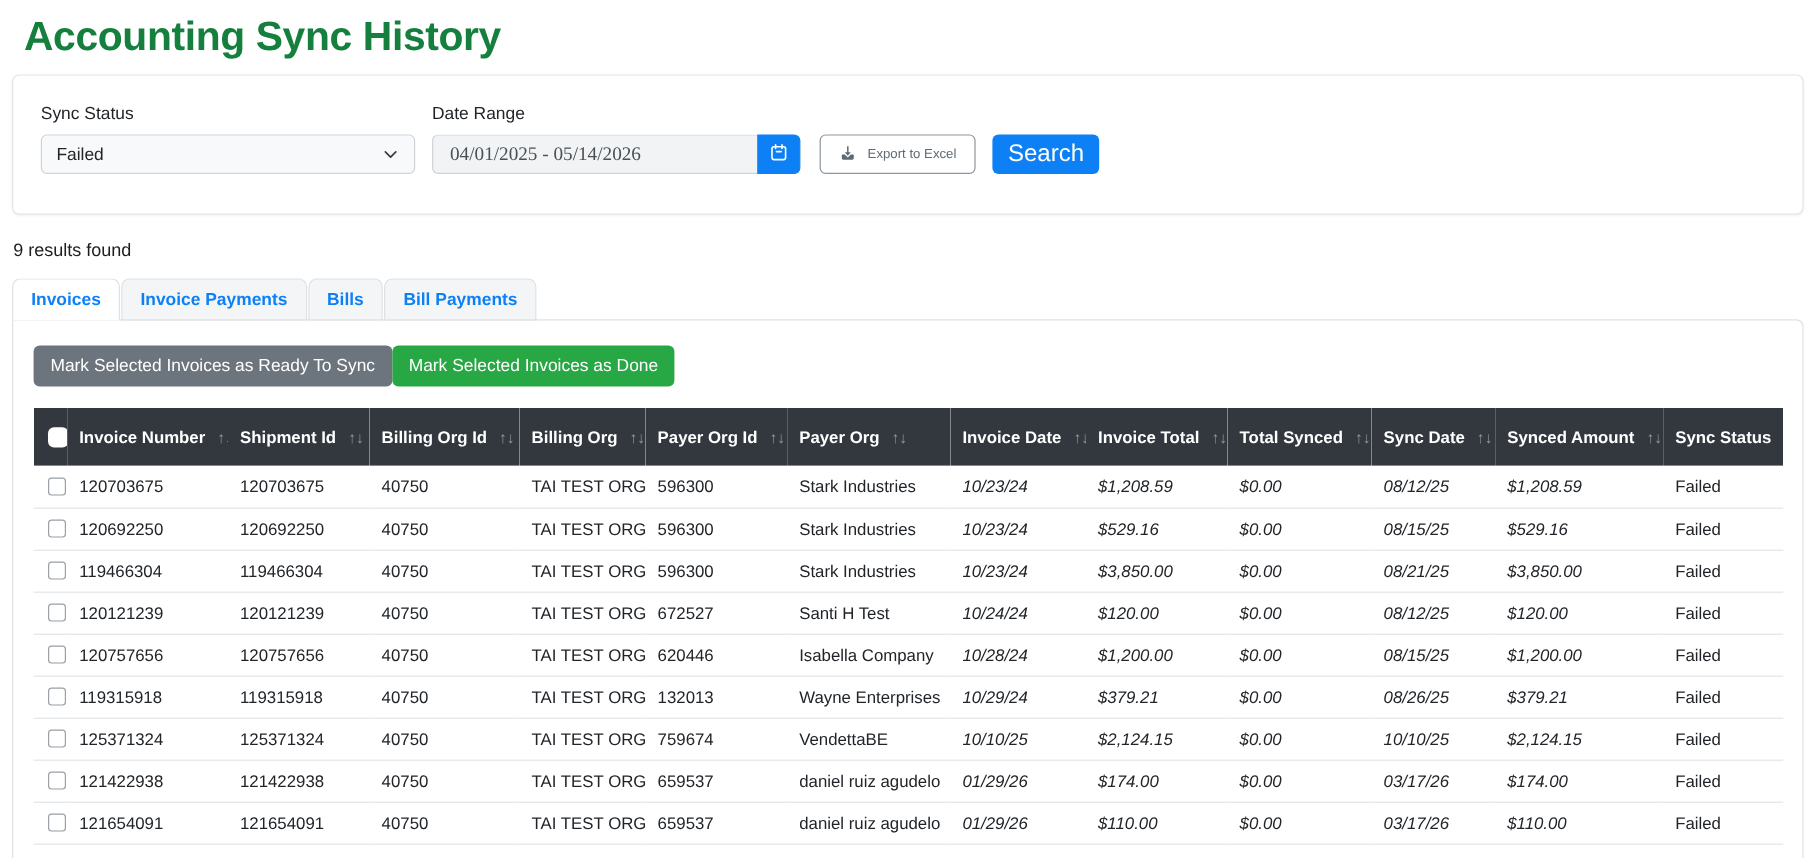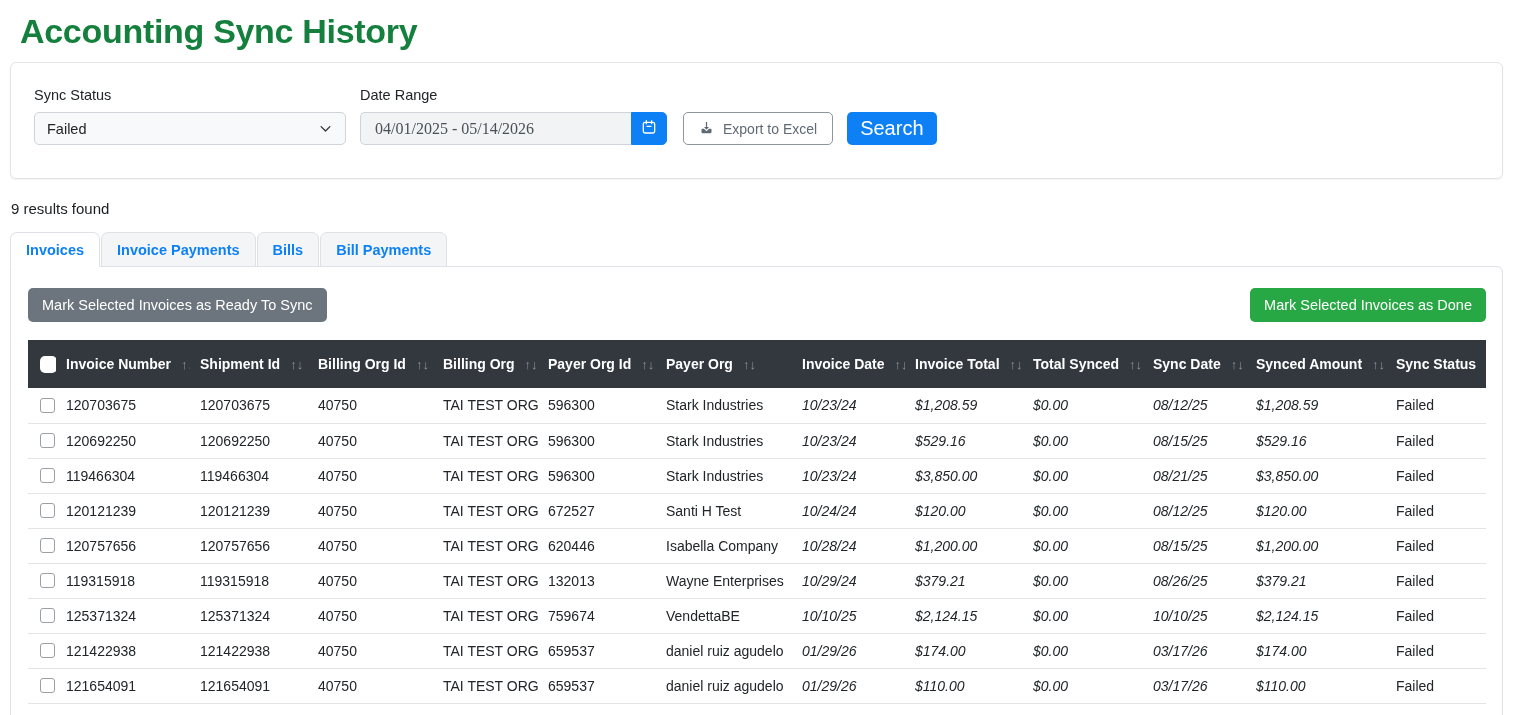--- a/index.html
+++ b/index.html
@@ -41,21 +41,21 @@
     outline:none;
   }
   .cal-btn {
     width:36px; height:33px; background:#0d80f6; border:1px solid #0d80f6;
     border-radius:0 5px 5px 0; cursor:pointer;
     display:flex; align-items:center; justify-content:center; padding:0;
   }
   .btn-export {
     height:33px; margin-left:2px; background:#fff; color:#5f6a75;
     border:1px solid #8d959d; border-radius:5px; padding:0 15px;
-    font-family:"Liberation Sans",sans-serif; font-size:14px;
+    font-family:"Liberation Sans",sans-serif; font-size:11px;
     display:flex; align-items:center; gap:9px; cursor:pointer;
   }
   .btn-search {
     height:33px; background:#0d80f6; color:#fff; border:none;
     border-radius:5px; padding:0 13px;
     font-family:"Liberation Sans",sans-serif; font-size:20px; cursor:pointer;
   }
 
   .results { margin:21px 1px 15px; font-size:15px; color:#1b1e21; }
 
@@ -67,21 +67,21 @@
     background:#f4f5f7; color:#0d80f6; font-weight:700; font-size:14.5px;
     padding:9px 15px 8px; cursor:pointer;
   }
   .tab.active { background:#fff; border-bottom-color:#fff; }
 
   
   .content-card {
     border:1px solid #dee2e6; border-radius:0 6px 6px 6px; background:#fff;
     padding:21px 16px 17px 17px; position:relative; z-index:1;
   }
-  .actions { display:flex; justify-content:space-between; gap:0; margin-bottom:18px; }
+  .actions { display:flex; justify-content:flex-start; gap:0; margin-bottom:18px; }
   .btn-gray, .btn-green {
     height:34px; border:none; border-radius:5px; padding:0 14px;
     font-family:"Liberation Sans",sans-serif; font-size:14.5px; color:#fff; cursor:pointer;
   }
   .btn-gray { background:#6c757d; }
   .btn-green { background:#28a745; }
 
   
   .tbl { width:100%; border-collapse:collapse; table-layout:fixed; }
   .tbl thead th {

